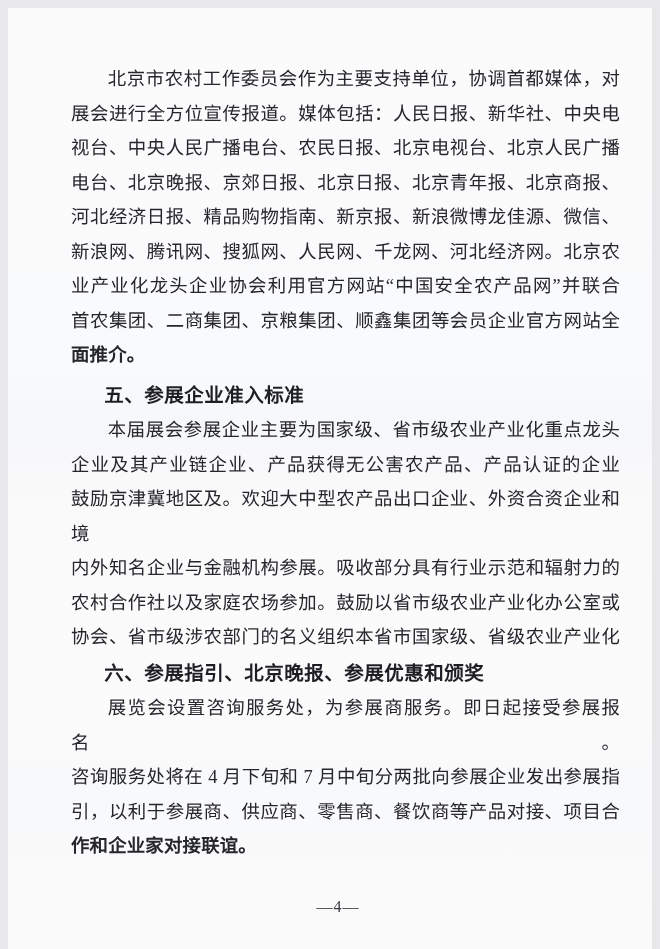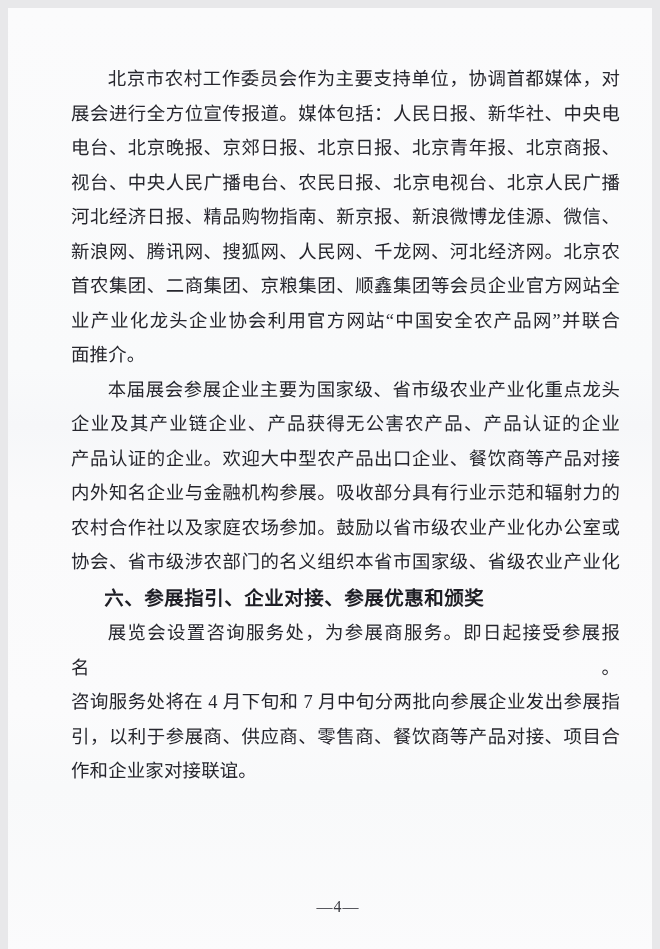--- a/index.html
+++ b/index.html
@@ -29,21 +29,21 @@
   }
   .line{
     font-size:18.4px;
     line-height:34.5px;
     text-align:justify;
     text-align-last:justify;
     letter-spacing:0.2px;
     color:#26262d;
   }
   .line.indent{ text-indent:2em; }
-  .line.short{ text-align:right; text-align-last:left; }
+  .line.short{ text-align:right; text-align-last:left;font-weight:bold; }
   .heading{
     font-size:19.5px;
     line-height:34.5px;
     font-weight:700;
     color:#1e1e25;
     text-indent:1.7em;
     letter-spacing:0.5px;
   }
   .heading.h5{ margin-top:6px; }
   .heading.h6{ margin-top:2px; }
@@ -62,40 +62,41 @@
 </style>
 </head>
 <body>
 
 <div class="page">
   <div class="content">
 
     <div class="para">
       <div class="line indent">北京市农村工作委员会作为主要支持单位，协调首都媒体，对</div>
       <div class="line">展会进行全方位宣传报道。媒体包括：人民日报、新华社、中央电</div>
+      <div class="line">视台、中央人民广播电台、农民日报、北京电视台、北京人民广播</div>
       <div class="line">电台、北京晚报、京郊日报、北京日报、北京青年报、北京商报、</div>
-      <div class="line">视台、中央人民广播电台、农民日报、北京电视台、北京人民广播</div>
       <div class="line">河北经济日报、精品购物指南、新京报、新浪微博龙佳源、微信、</div>
       <div class="line">新浪网、腾讯网、搜狐网、人民网、千龙网、河北经济网。北京农</div>
+      <div class="line">业产业化龙头企业协会利用官方网站“中国安全农产品网”并联合</div>
       <div class="line">首农集团、二商集团、京粮集团、顺鑫集团等会员企业官方网站全</div>
-      <div class="line">业产业化龙头企业协会利用官方网站“中国安全农产品网”并联合</div>
       <div class="line short">面推介。</div>
     </div>
 
+    <div class="heading h5">五、参展企业准入标准</div>
 
     <div class="para">
       <div class="line indent">本届展会参展企业主要为国家级、省市级农业产业化重点龙头</div>
       <div class="line">企业及其产业链企业、产品获得无公害农产品、产品认证的企业</div>
-      <div class="line">产品认证的企业。欢迎大中型农产品出口企业、餐饮商等产品对接</div>
+      <div class="line">鼓励京津冀地区及。欢迎大中型农产品出口企业、外资合资企业和境</div>
       <div class="line">内外知名企业与金融机构参展。吸收部分具有行业示范和辐射力的</div>
       <div class="line">农村合作社以及家庭农场参加。鼓励以省市级农业产业化办公室或</div>
       <div class="line">协会、省市级涉农部门的名义组织本省市国家级、省级农业产业化</div>
     </div>
 
-    <div class="heading h6">六、参展指引、企业对接、参展优惠和颁奖</div>
+    <div class="heading h6">六、参展指引、北京晚报、参展优惠和颁奖</div>
 
     <div class="para">
       <div class="line indent">展览会设置咨询服务处，为参展商服务。即日起接受参展报名。</div>
       <div class="line">咨询服务处将在 4 月下旬和 7 月中旬分两批向参展企业发出参展指</div>
       <div class="line">引，以利于参展商、供应商、零售商、餐饮商等产品对接、项目合</div>
       <div class="line short">作和企业家对接联谊。</div>
     </div>
 
     <div class="para p4">
     </div>

